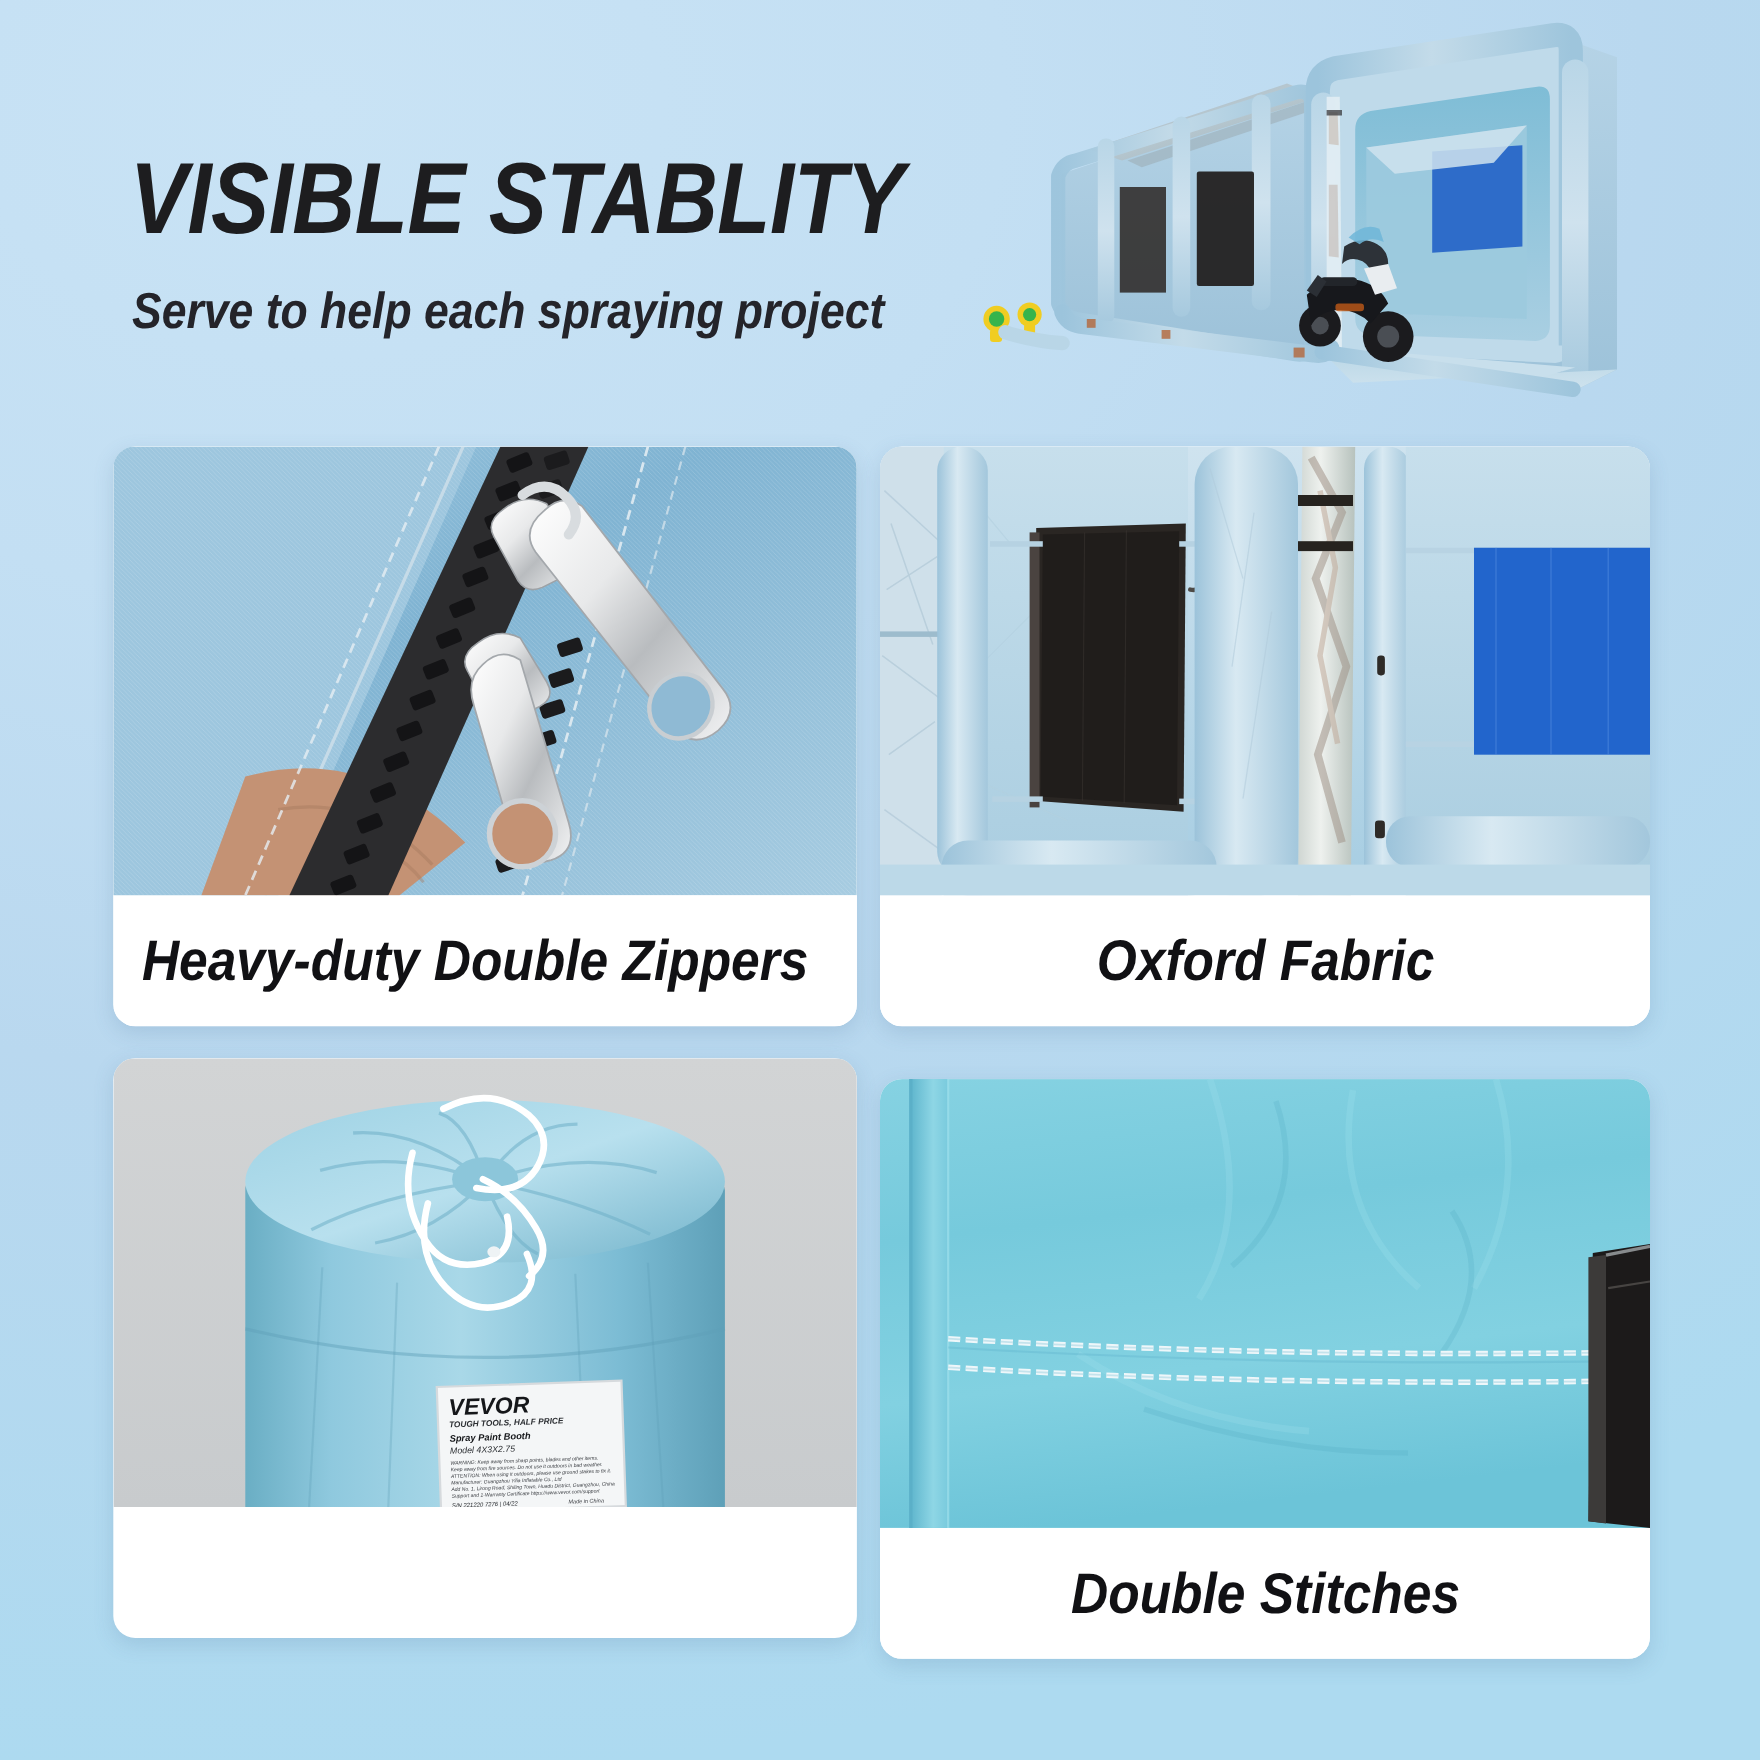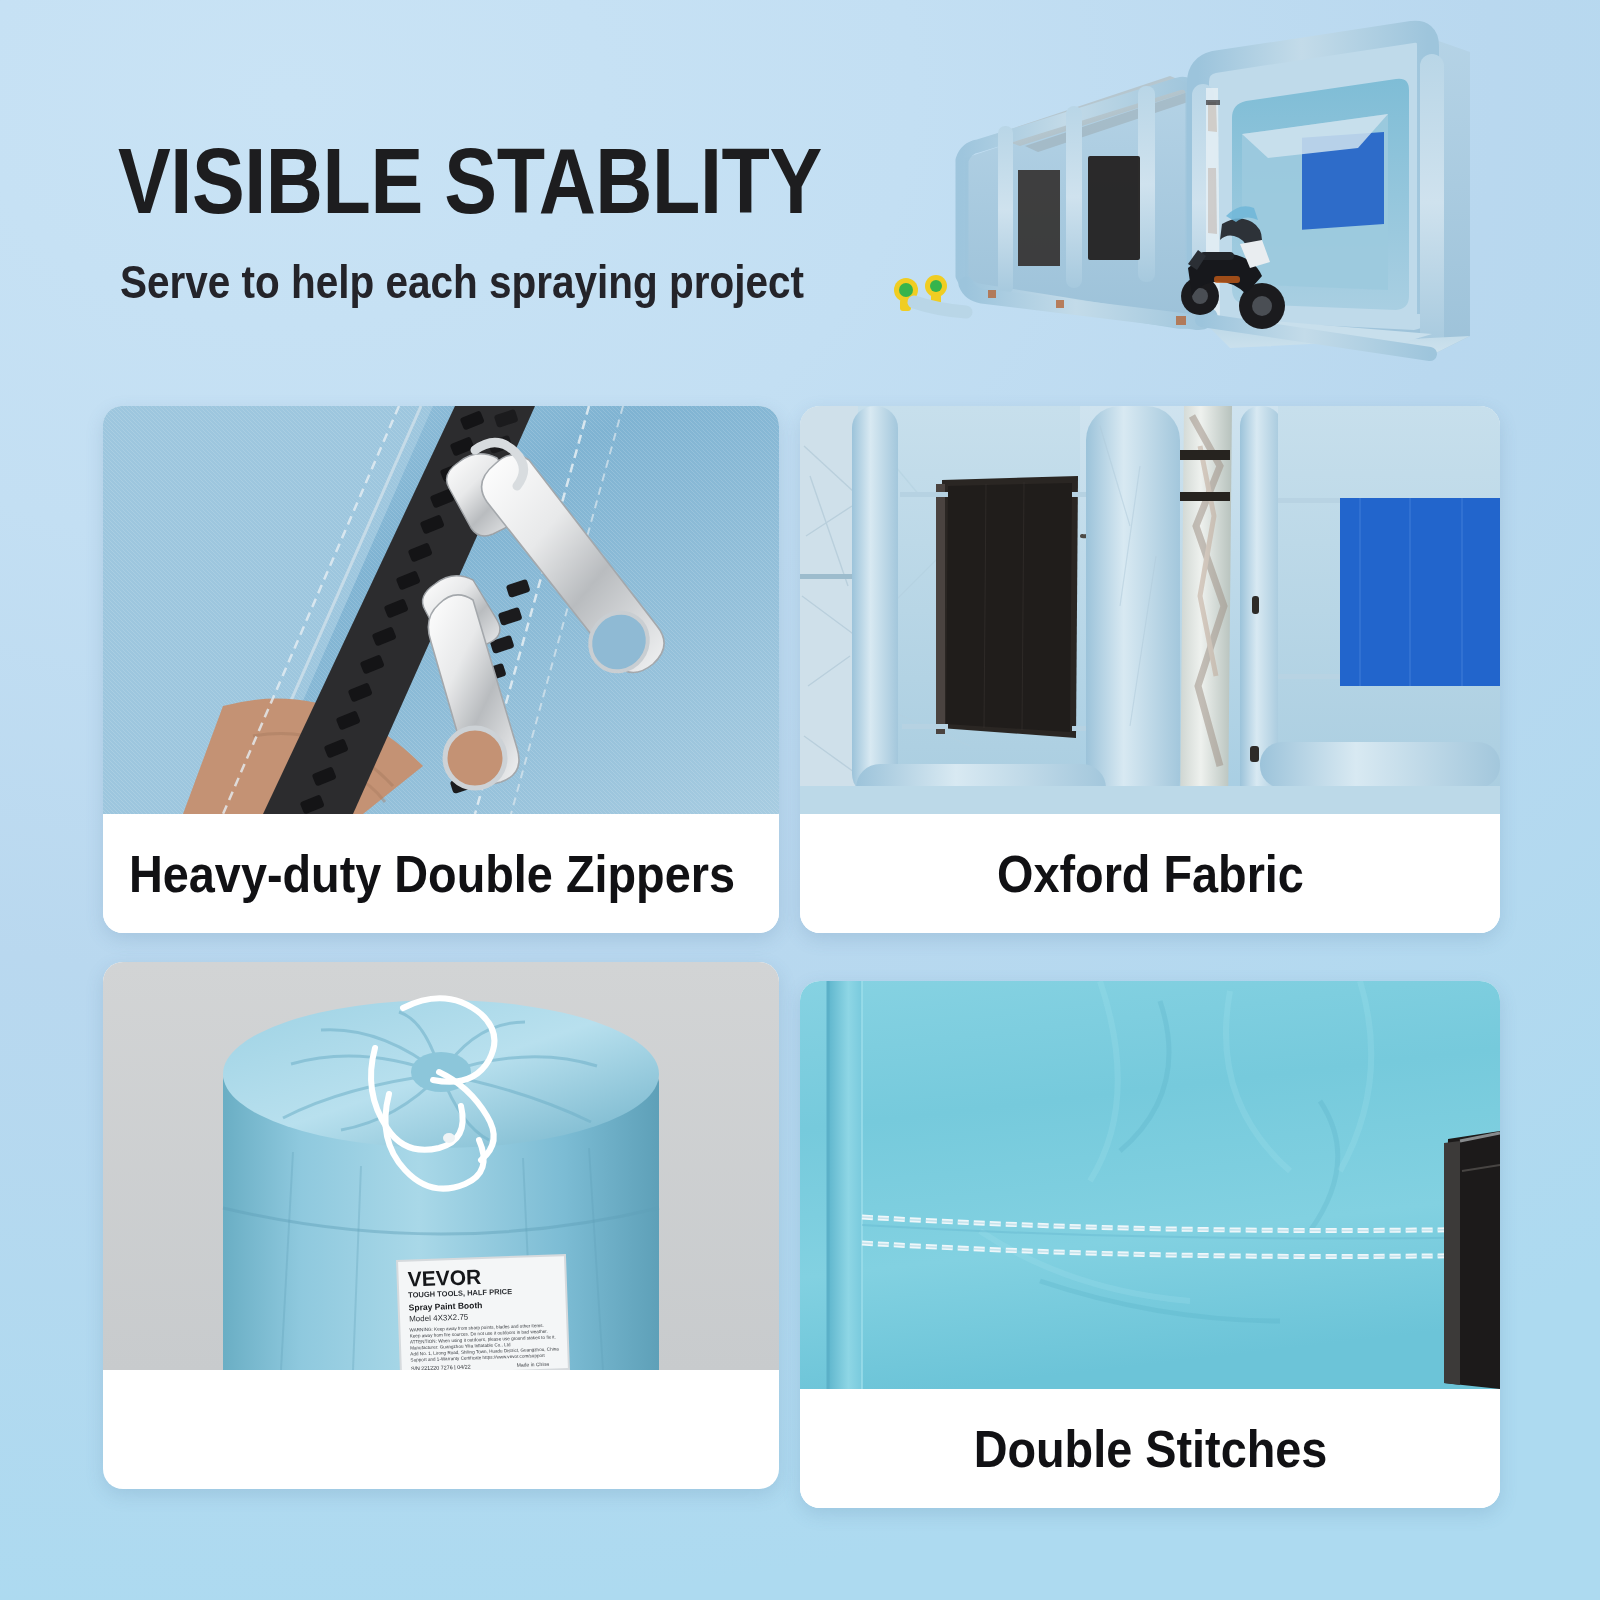--- a/index.html
+++ b/index.html
@@ -6,20 +6,21 @@
   body{
     width:1600px;height:1600px;overflow:hidden;
     font-family:"Liberation Sans", sans-serif;
     background:#bfdcf1;
   }
   .stage{
     position:relative;width:1600px;height:1600px;
     background:
       radial-gradient(130% 95% at 18% 6%, #c9e3f5 0%, #c3dff3 30%, #b9d8ef 58%, #addaf0 100%),
       linear-gradient(160deg,#c4e0f4 0%,#bcd9f0 45%,#a9cfe9 100%);
+    font-style: italic;
   }
   
   .headline{
     position:absolute;left:118px;top:133px;
     font-family:"Liberation Sans Narrow","Liberation Sans",sans-serif;
     font-weight:700;font-size:92px;line-height:96px;
     letter-spacing:-0.5px;color:#1d1d1f;
     transform:scaleX(0.86);transform-origin:left center;
     white-space:nowrap;
   }

